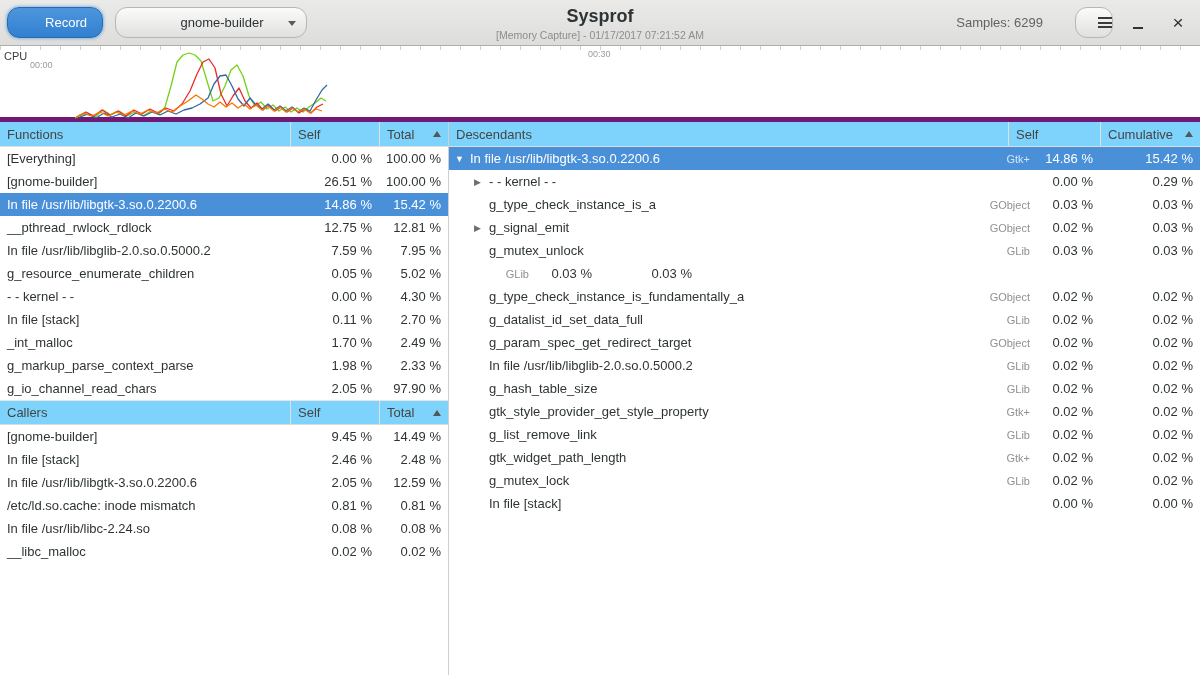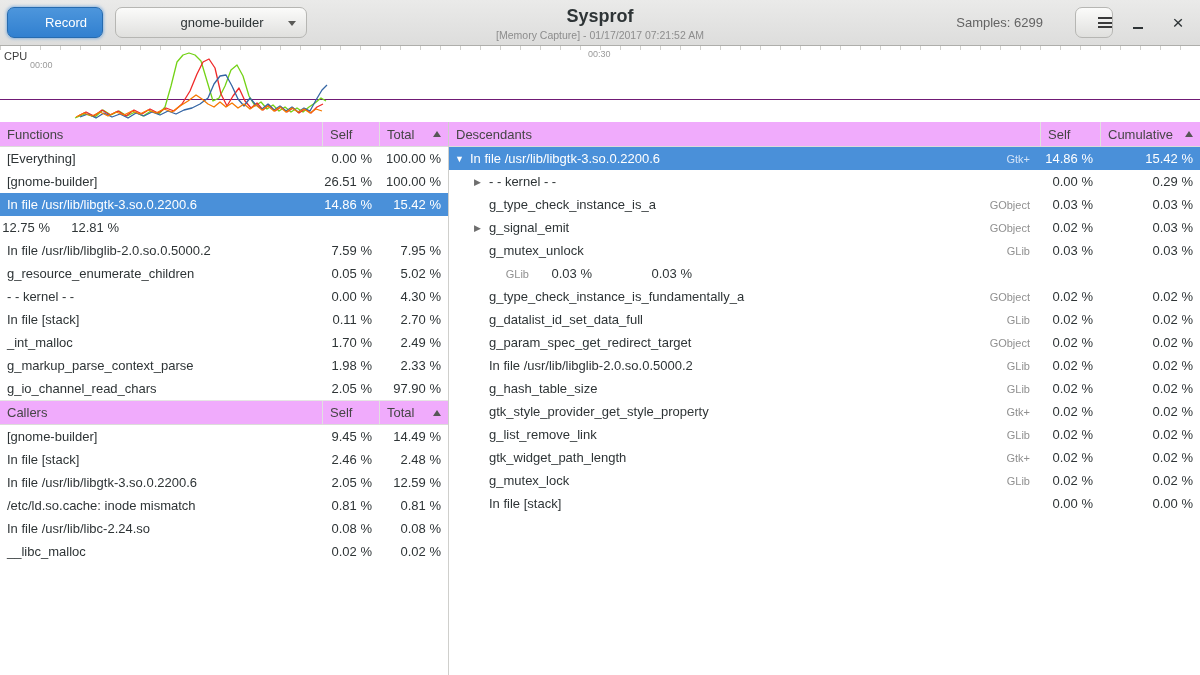--- a/index.html
+++ b/index.html
@@ -1,51 +1,51 @@
 <!DOCTYPE html>
 <html><head>
 <meta charset="utf-8">
 <style>
   * { margin:0; padding:0; box-sizing:border-box; }
   html,body { width:1200px; height:675px; overflow:hidden; }
   body { font-family:"Liberation Sans","DejaVu Sans",sans-serif; font-size:13px; color:#2e3436; background:#fff; position:relative; }
 
   
   .headerbar { height:46px; background:linear-gradient(to bottom,#eaeae9,#dddddc); border-bottom:1px solid #aeaeab; display:flex; align-items:center; padding:0 7px; position:relative; }
-  .btn { height:31px; border-radius:7px; border:1px solid #b6b6b3; background:linear-gradient(to bottom,#fbfbfa,#e0e0de); display:flex; align-items:center; justify-content:center; cursor:pointer; font-size:13px; color:#2e3436;padding-left:22px; }
+  .btn { height:31px; border-radius:12px; border:1px solid #b6b6b3; background:linear-gradient(to bottom,#fbfbfa,#e0e0de); display:flex; align-items:center; justify-content:center; cursor:pointer; font-size:13px; color:#2e3436;padding-left:22px; }
   .record-btn { width:96px; background:linear-gradient(to bottom,#4d96dc,#3180d0); border:1px solid #266baf; color:#fff; box-shadow:0 0 3px 1px rgba(74,144,217,0.55); margin-right:12px; }
   .combo-btn { width:192px; position:relative; }
   .combo-arrow { position:absolute; right:10px; top:13px; width:0; height:0; border-left:4px solid transparent; border-right:4px solid transparent; border-top:5px solid #5a5a57; }
   .title-block { position:absolute; left:50%; top:6px; transform:translateX(-50%); text-align:center; }
   .title { font-weight:bold; font-size:18px; color:#2e3436; }
   .subtitle { font-size:10.5px; color:#8d8d8d; margin-top:2px; }
   .hb-right { margin-left:auto; display:flex; align-items:center; gap:10px; }
   .samples { color:#636363; font-size:13px; margin-right:22px; }
   .menu-btn { width:38px; }
   .hamburger { width:14px; height:11px; border-top:2px solid #3a3a3a; border-bottom:2px solid #3a3a3a; position:relative; }
   .hamburger::after { content:""; position:absolute; left:0; right:0; top:2.5px; height:2px; background:#3a3a3a; }
   .win-btn { width:30px; height:30px; border:none; background:transparent; display:flex; align-items:center; justify-content:center; cursor:pointer; }
   .min-glyph { width:10px; height:2px; background:#2e3436; margin-top:10px; }
   .close-glyph { font-size:19px; color:#2e3436; line-height:1; }
 
   
-  .timeline { position:absolute; top:46px; left:0; width:1200px; height:54px; background:#fff; border-bottom:1px solid #701a75; }
+  .timeline { position:absolute; top:46px; left:0; width:1200px; height:76px; background:#fff; border-bottom:5px solid #701a75; }
   .timeline::before { content:""; position:absolute; top:0; left:0; right:0; height:4px; background:repeating-linear-gradient(to right,#cfcfcc 0 1px,transparent 1px 20px); }
   .cpu-label { position:absolute; left:4px; top:4px; font-size:11px; color:#3c3c3c; }
   .tick-label { position:absolute; font-size:9px; color:#9a9a9a; }
   .tick-0 { left:2px; top:14px;margin-left:28px; }
   .tick-1 { left:588px; top:3px; }
   .cpu-svg { position:absolute; left:0; top:0; width:1200px; height:76px; }
 
   
   .main { position:absolute; top:122px; left:0; width:1200px; height:553px; display:flex; background:#fff; }
   .left-pane { width:449px; border-right:1px solid #cfcfcc; }
   .right-pane { flex:1; }
 
-  .theader { height:25px; display:flex; align-items:center; background:#f0abfc; border-bottom:1px solid #dcdcda; color:#454545; }
+  .theader { height:25px; display:flex; align-items:center; background:#7dd3fc; border-bottom:1px solid #dcdcda; color:#454545;gap:32px; }
   .theader .hcell { height:100%; display:flex; align-items:center; padding-left:7px; position:relative; }
   .theader .hsep { border-left:1px solid #e0e0de; }
   .theader .grow { flex:1; }
   .callers-header { border-top:1px solid #e6e6e4; }
   .sort-arrow { position:absolute; right:7px; top:9px; width:0; height:0; border-left:4px solid transparent; border-right:4px solid transparent; border-bottom:6px solid #565656; }
 
   .trow { height:23px; display:flex; align-items:center; cursor:default; }
   .trow.selected { background:#4a90d9; color:#fff; }
   .cell { height:100%; display:flex; align-items:center; overflow:hidden; white-space:nowrap; }
   .cell.name { flex:1; padding-left:7px; }
@@ -121,20 +121,21 @@
           <div class="cell name">[gnome-builder]</div>
           <div class="cell num fw-self">26.51 %</div>
           <div class="cell num fw-total">100.00 %</div>
         </div>
         <div class="trow selected">
           <div class="cell name">In file /usr/lib/libgtk-3.so.0.2200.6</div>
           <div class="cell num fw-self">14.86 %</div>
           <div class="cell num fw-total">15.42 %</div>
         </div>
         <div class="trow">
+          <div class="cell name">__pthread_rwlock_rdlock</div>
           <div class="cell num fw-self">12.75 %</div>
           <div class="cell num fw-total">12.81 %</div>
         </div>
         <div class="trow">
           <div class="cell name">In file /usr/lib/libglib-2.0.so.0.5000.2</div>
           <div class="cell num fw-self">7.59 %</div>
           <div class="cell num fw-total">7.95 %</div>
         </div>
         <div class="trow">
           <div class="cell name">g_resource_enumerate_children</div>

